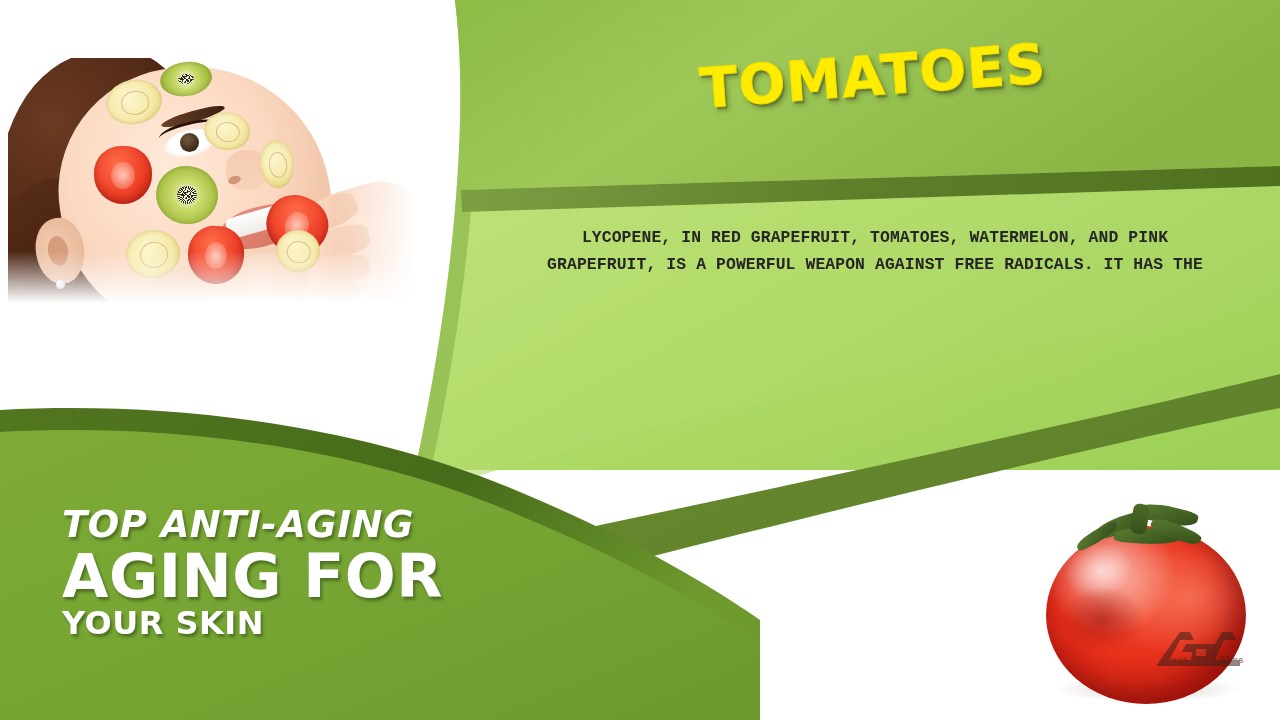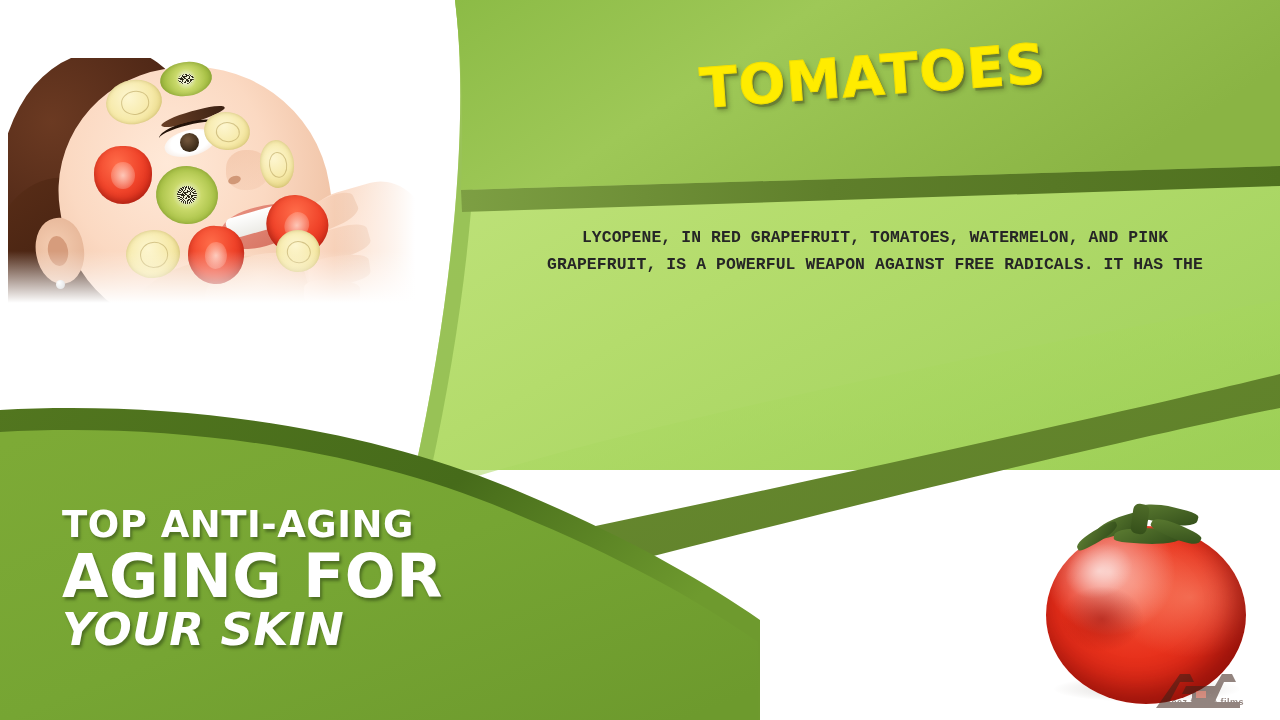--- a/index.html
+++ b/index.html
@@ -89,43 +89,43 @@
         transform:rotate(-18deg);}
   .tdark{position:absolute;left:20px;top:86px;width:84px;height:66px;border-radius:50%;
         background:radial-gradient(ellipse,rgba(150,16,10,.55),rgba(150,16,10,0) 70%);}
   .leaf{position:absolute;background:linear-gradient(150deg,#5f7f33,#2f4a18);border-radius:60% 20% 60% 20%;}
   .stemtop{position:absolute;left:92px;top:4px;width:16px;height:30px;border-radius:6px;
         background:linear-gradient(180deg,#4e6b28,#35501a);transform:rotate(8deg);}
   .tshadow{position:absolute;left:14px;top:176px;width:186px;height:26px;border-radius:50%;
         background:radial-gradient(ellipse,rgba(120,110,100,.30),rgba(255,255,255,0) 72%);}
 
   
-  #watermark{position:absolute;left:1150px;top:664px;width:104px;height:52px;opacity:.55;}
+  #watermark{position:absolute;left:1150px;top:622px;width:104px;height:52px;opacity:.55;}
   #watermark .wmtxt{position:absolute;left:14px;top:33px;font-size:9px;letter-spacing:.5px;
         color:#3b2118;font-weight:700;white-space:nowrap;}
 
   
   #headline{position:absolute;left:663px;top:44px;width:420px;
         transform:rotate(-4.2deg);text-align:center;}
   #headline .ttl{font-size:55px;font-weight:bold;color:#ffec00;letter-spacing:1px;
         font-family:"DejaVu Sans",sans-serif;
         text-shadow:2px 3px 0 rgba(95,110,45,.55), 3px 4px 5px rgba(60,70,25,.45);
         -webkit-text-stroke:1px #f3e000;}
 
   #body-copy{position:absolute;left:470px;top:224px;width:810px;text-align:center;
         font-family:Liberation Mono, monospace;color:#262626;
         font-size:16.4px;font-weight:bold;line-height:27px;letter-spacing:.1px;}
   #body-copy .ln{display:block;white-space:nowrap;}
 
   #maintitle{position:absolute;left:62px;top:506px;width:520px;color:#ffffff;}
   #maintitle div{font-family:"DejaVu Sans",sans-serif;font-weight:bold;
         text-shadow:2px 3px 3px rgba(45,70,20,.55);letter-spacing:.5px;line-height:1;}
-  #maintitle .l1{font-size:37px;margin-bottom:3px;}
+  #maintitle .l1{font-size:37px;margin-bottom:3px;font-style:italic;}
   #maintitle .l2{font-size:60px;margin-bottom:1px;}
-  #maintitle .l3{font-size:45px;font-style:italic;}
+  #maintitle .l3{font-size:32px;}
 </style>
 </head>
 <body>
 
 <div id="slide">
 
   <svg class="layer" viewBox="0 0 1280 720" preserveAspectRatio="none">
     <defs>
       <linearGradient id="gHead" x1="0" y1="0" x2="1" y2="0.35">
         <stop offset="0" stop-color="#8cbb46"></stop>

